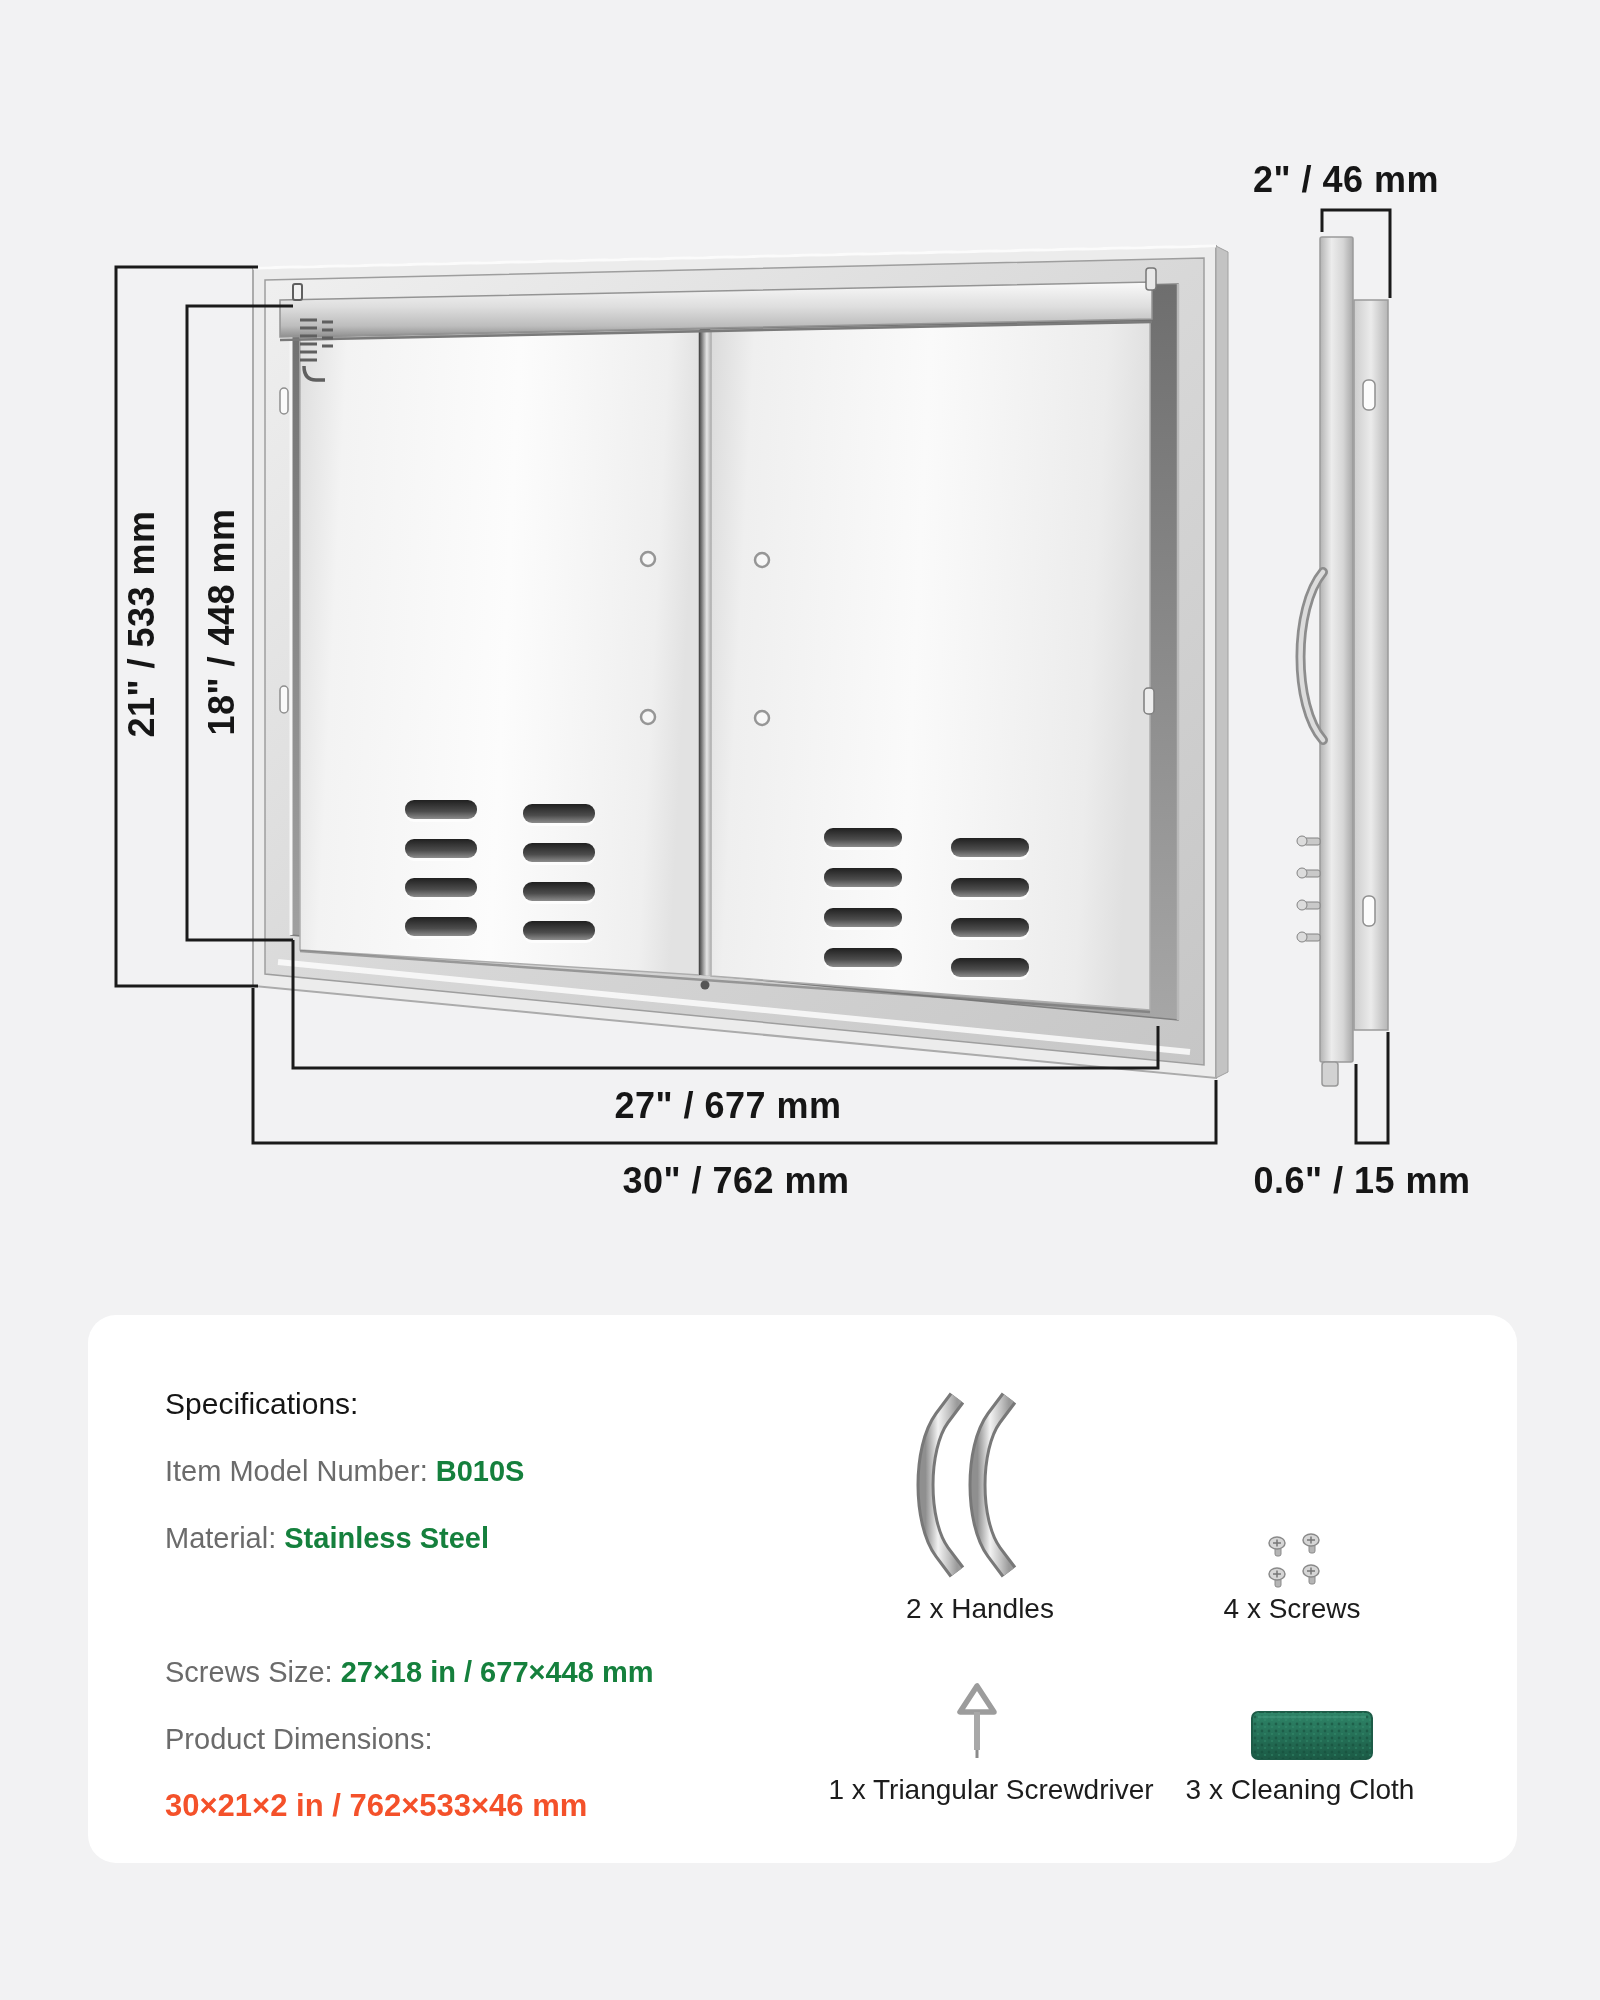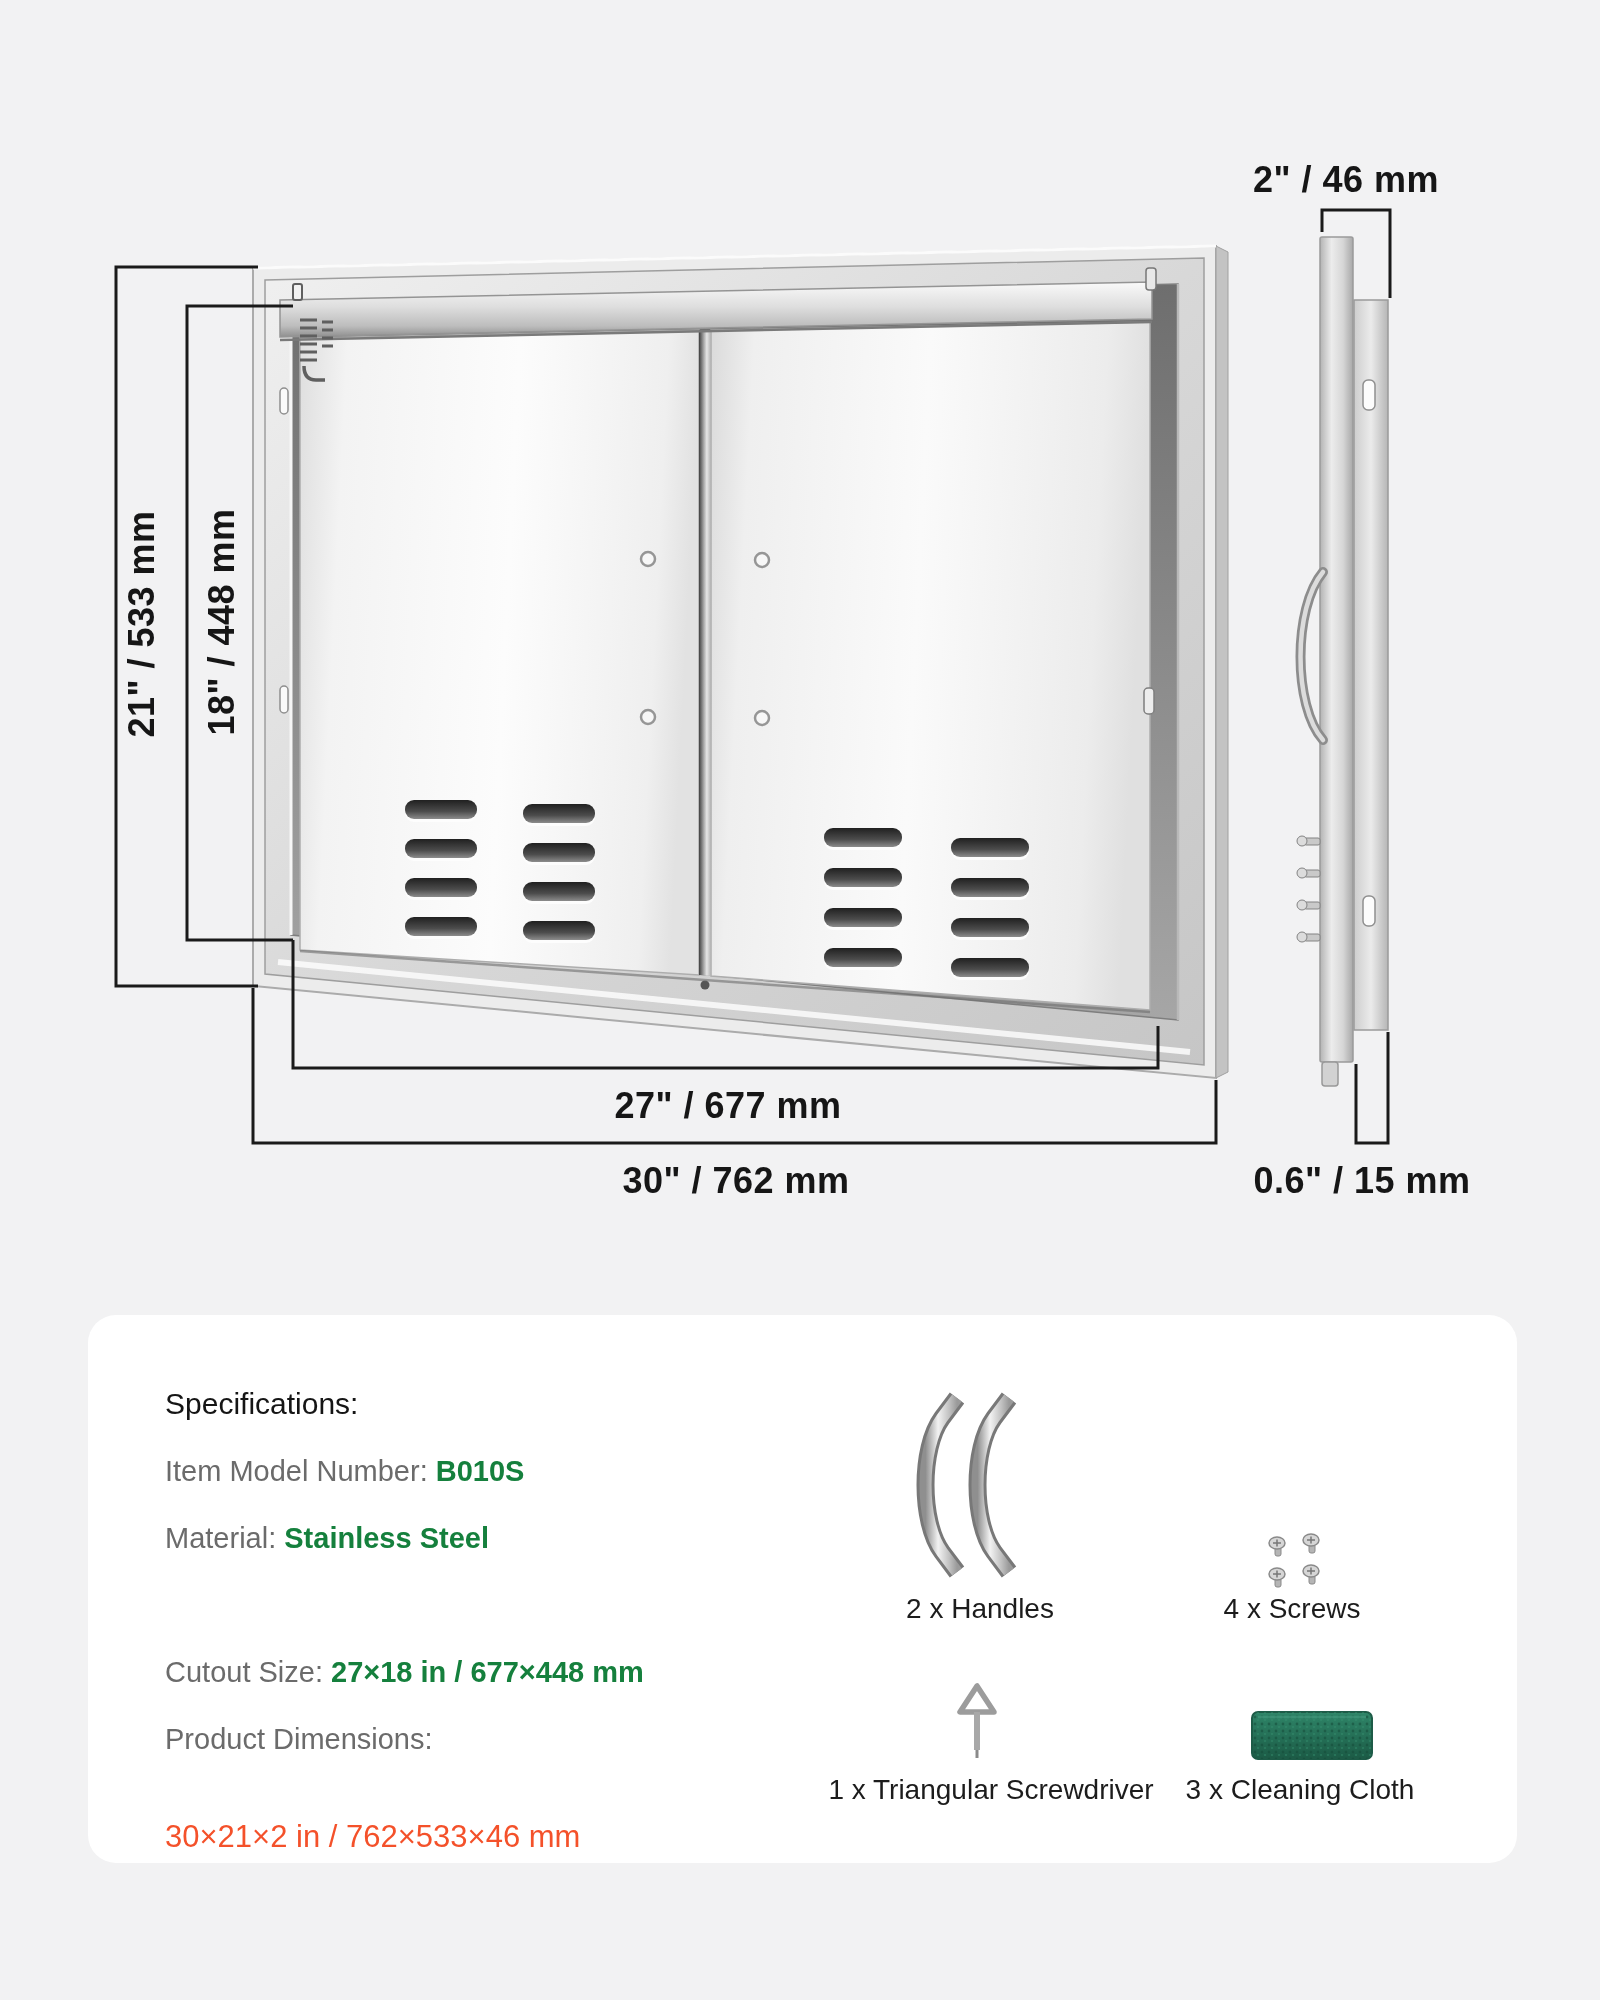--- a/index.html
+++ b/index.html
@@ -24,22 +24,22 @@
   .spec-heading{
     position:absolute;left:165px;font-size:30px;font-weight:normal;color:#151515;
     white-space:nowrap;transform:translateY(-50%);
   }
   .spec-row{
     position:absolute;left:165px;font-size:29px;color:#6B6B6B;
     white-space:nowrap;transform:translateY(-50%);
   }
   .spec-row .val{color:#15803d;font-weight:bold;}
   .spec-dim-value{
-    position:absolute;left:165px;font-size:31px;font-weight:normal;color:#F4512A;
-    white-space:nowrap;transform:translateY(-50%);margin-top:31px;
+    position:absolute;left:165px;font-size:31px;font-weight:bold;color:#F4512A;
+    white-space:nowrap;transform:translateY(-50%);
   }
   .acc-label{
     position:absolute;font-size:28px;color:#1C1C1C;
     white-space:nowrap;transform:translate(-50%,-50%);text-align:center;
   }
 </style>
 </head>
 <body>
 
 <div class="canvas">
@@ -291,21 +291,21 @@
 
   <div class="spec-heading" style="top:1404px">Specifications:</div>
 
   <div class="spec-row" style="top:1471px">
     <span>Item Model Number: </span><span class="val">B010S</span>
   </div>
   <div class="spec-row" style="top:1538px">
     <span>Material: </span><span class="val">Stainless Steel</span>
   </div>
   <div class="spec-row" style="top:1672px">
-    <span>Cutout Size: </span><span class="val">27×18 in / 677×448 mm</span>
+    <span>Screws Size: </span><span class="val">27×18 in / 677×448 mm</span>
   </div>
   <div class="spec-row" style="top:1739px">
     <span>Product Dimensions:</span>
   </div>
   <div class="spec-dim-value" style="top:1806px">30×21×2 in / 762×533×46 mm</div>
 
   <div class="acc-label" style="left:980px;top:1609px">2 x Handles</div>
   <div class="acc-label" style="left:1292px;top:1609px">4 x Screws</div>
   <div class="acc-label" style="left:991px;top:1790px">1 x Triangular Screwdriver</div>
   <div class="acc-label" style="left:1300px;top:1790px">3 x Cleaning Cloth</div>

